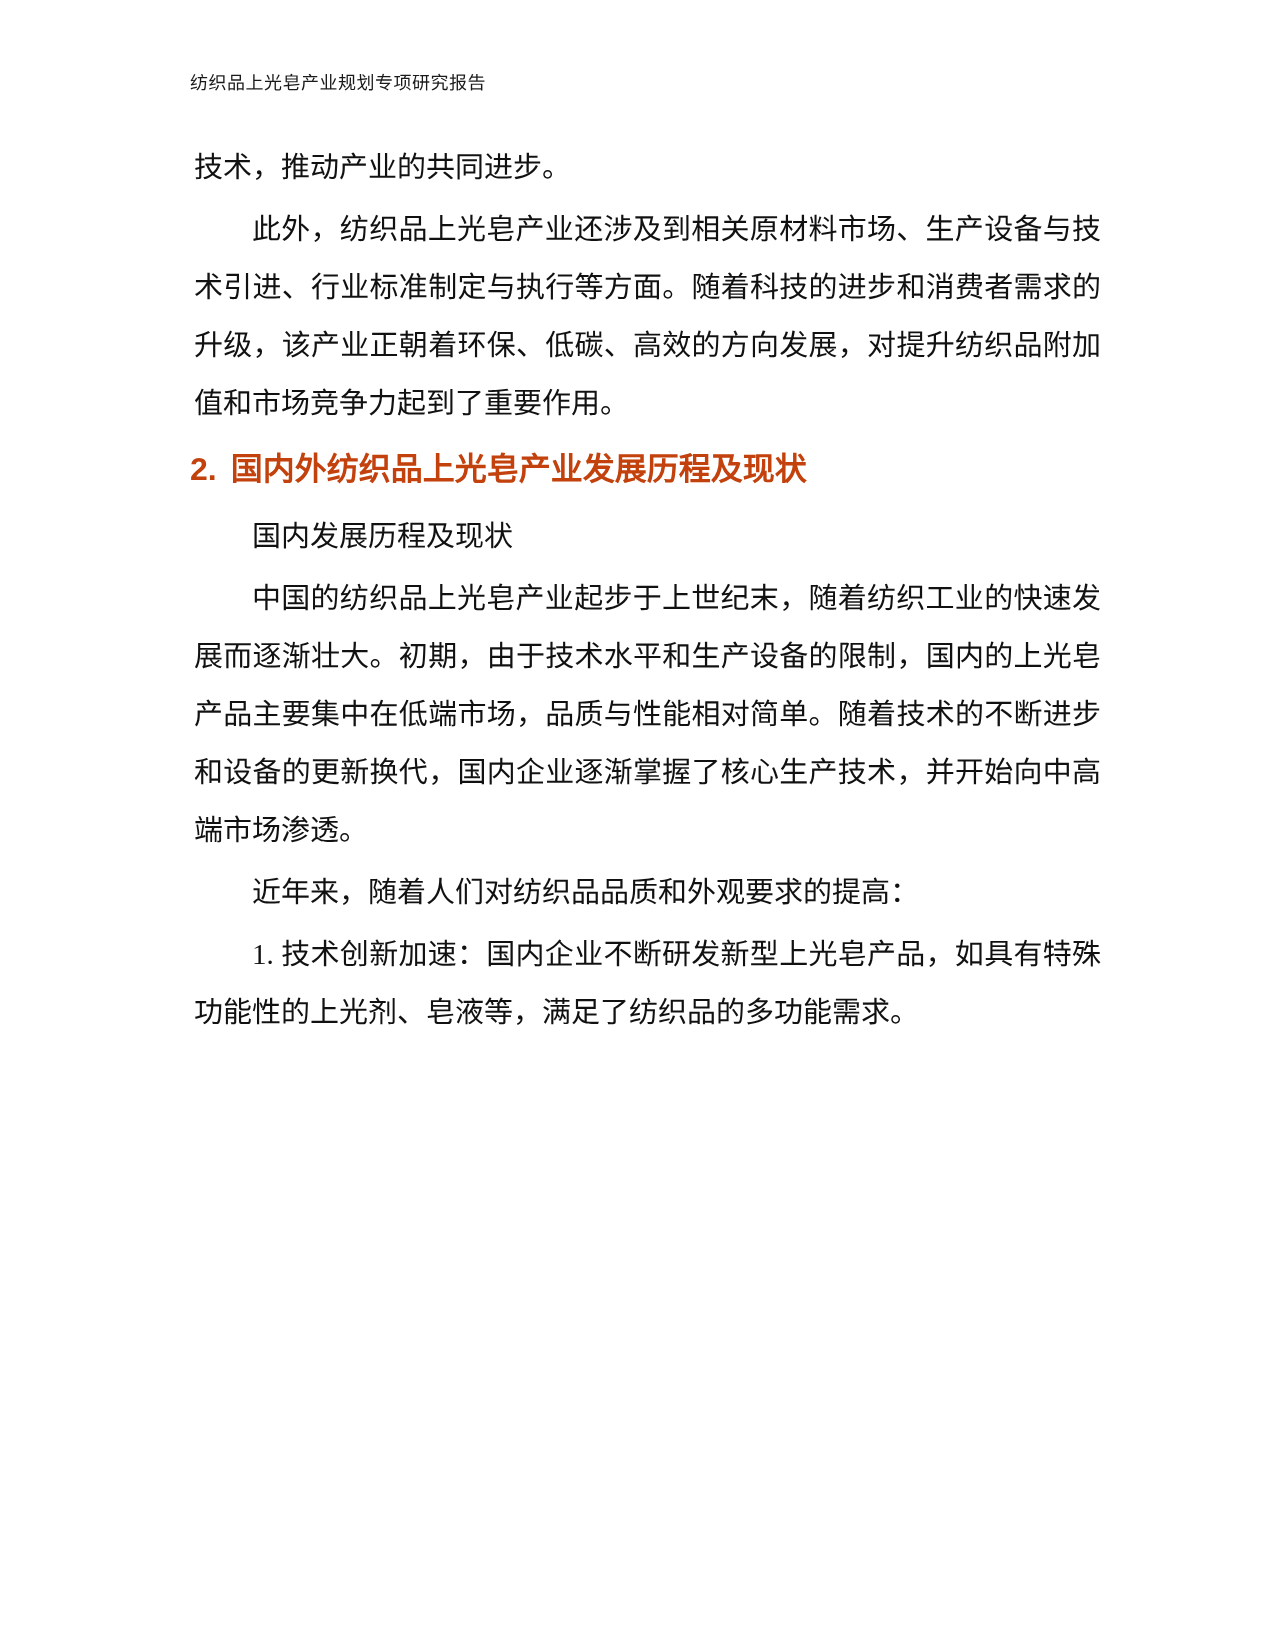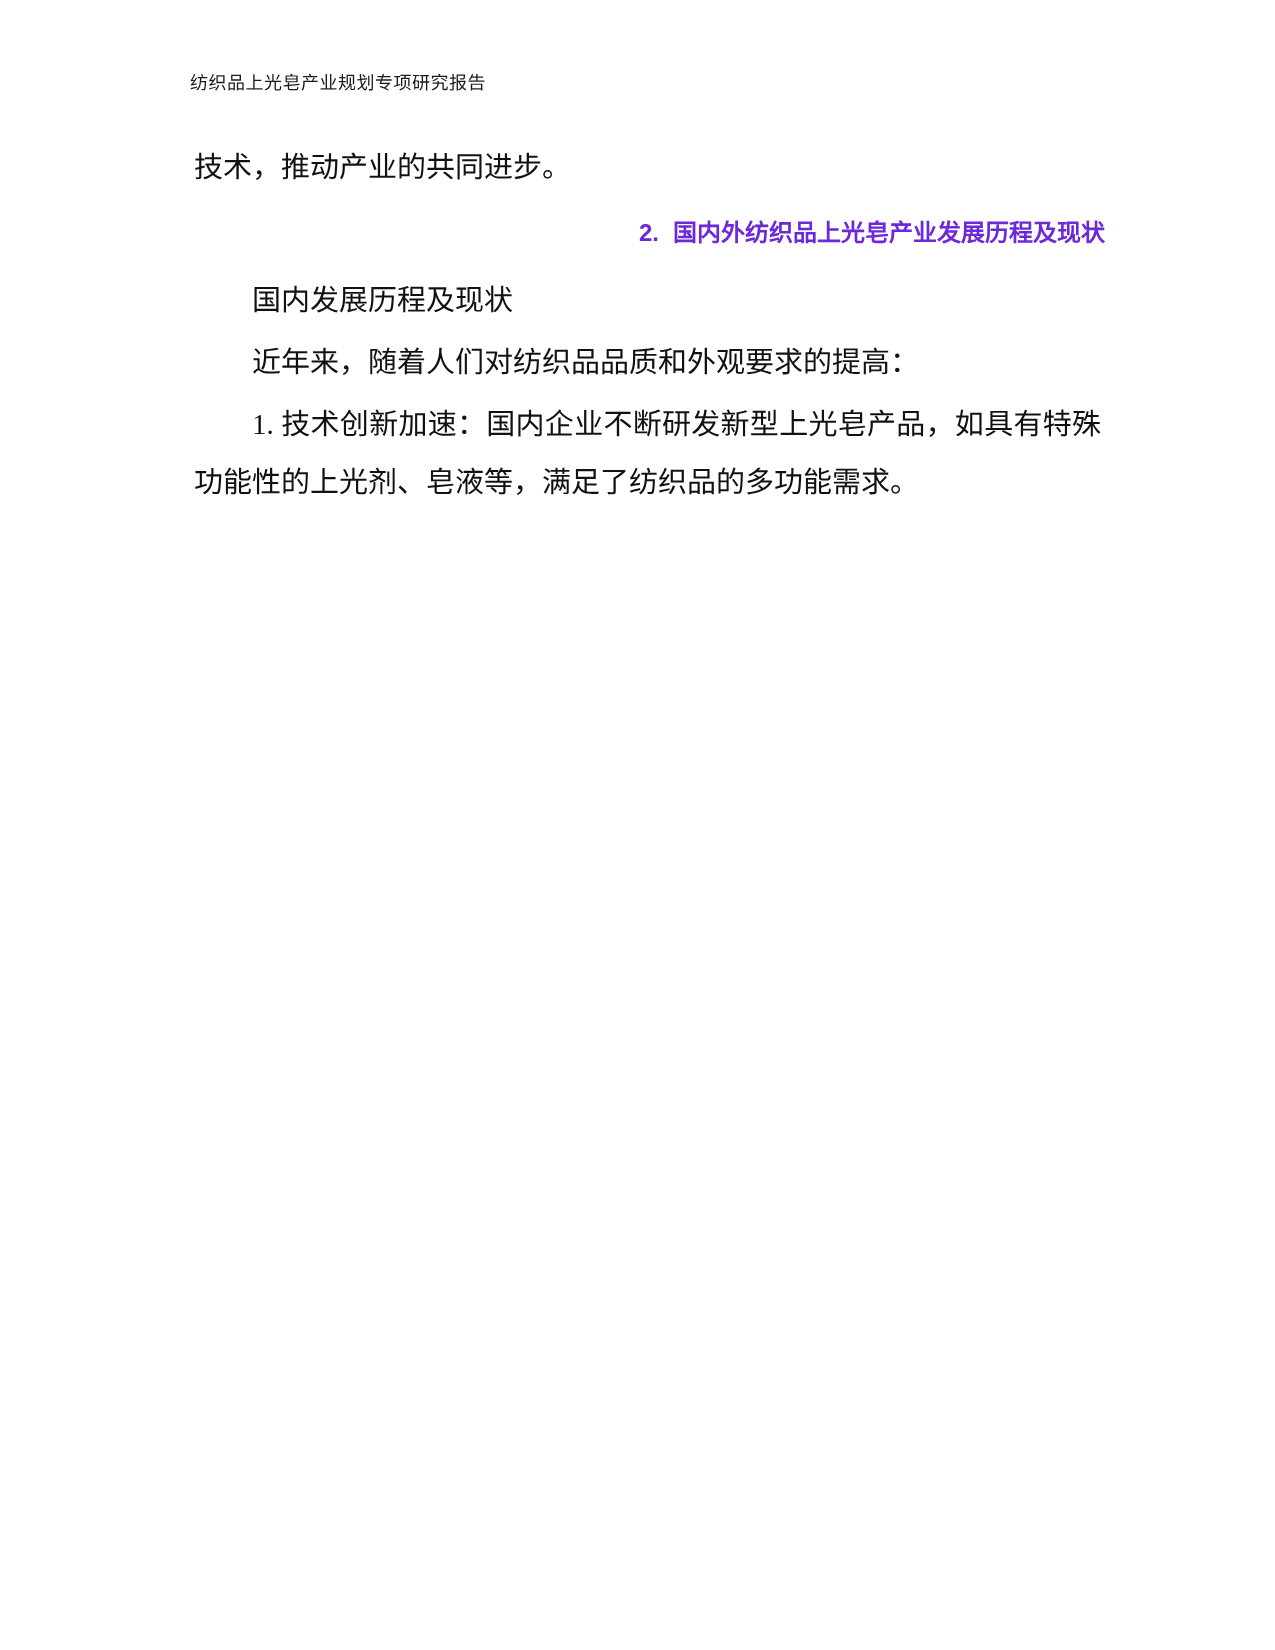--- a/index.html
+++ b/index.html
@@ -45,24 +45,24 @@
   .doc-body p.indent {
     text-indent: 2em;
   }
   .doc-body p.no-indent {
     text-indent: 0;
   }
   .section-heading {
     margin: 5px 0 6px 0;
     font-family: "Liberation Sans", "DejaVu Sans", sans-serif;
     font-weight: 700;
-    font-size: 24px;
+    font-size: 32px;
     line-height: 64px;
-    color: #6d28d9;
-    text-align: right;
+    color: #c2410c;
+    text-align: left;
     text-indent: 0;
     white-space: nowrap;
   }
   .section-heading .heading-number {
     display: inline-block;
     margin-right: 14px;
   }
   .doc-footer {
     position: absolute;
     left: 178px;
@@ -77,29 +77,31 @@
 <body>
 
 <div class="page">
 
   <div class="doc-header">纺织品上光皂产业规划专项研究报告</div>
 
   <div class="doc-body">
 
     <p class="no-indent">技术，推动产业的共同进步。</p>
 
+    <p class="indent">此外，纺织品上光皂产业还涉及到相关原材料市场、生产设备与技术引进、行业标准制定与执行等方面。随着科技的进步和消费者需求的升级，该产业正朝着环保、低碳、高效的方向发展，对提升纺织品附加值和市场竞争力起到了重要作用。</p>
 
 
     <h2 class="section-heading">
       <span class="heading-number">2.</span><span>国内外纺织品上光皂产业发展历程及现状</span>
     </h2>
 
 
     <p class="indent">国内发展历程及现状</p>
 
+    <p class="indent">中国的纺织品上光皂产业起步于上世纪末，随着纺织工业的快速发展而逐渐壮大。初期，由于技术水平和生产设备的限制，国内的上光皂产品主要集中在低端市场，品质与性能相对简单。随着技术的不断进步和设备的更新换代，国内企业逐渐掌握了核心生产技术，并开始向中高端市场渗透。</p>
 
     <p class="indent">近年来，随着人们对纺织品品质和外观要求的提高：</p>
 
     <p class="indent">1. 技术创新加速：国内企业不断研发新型上光皂产品，如具有特殊功能性的上光剂、皂液等，满足了纺织品的多功能需求。</p>
 
   </div>
 
   <div class="doc-footer">第 3 页</div>
 
 </div>

